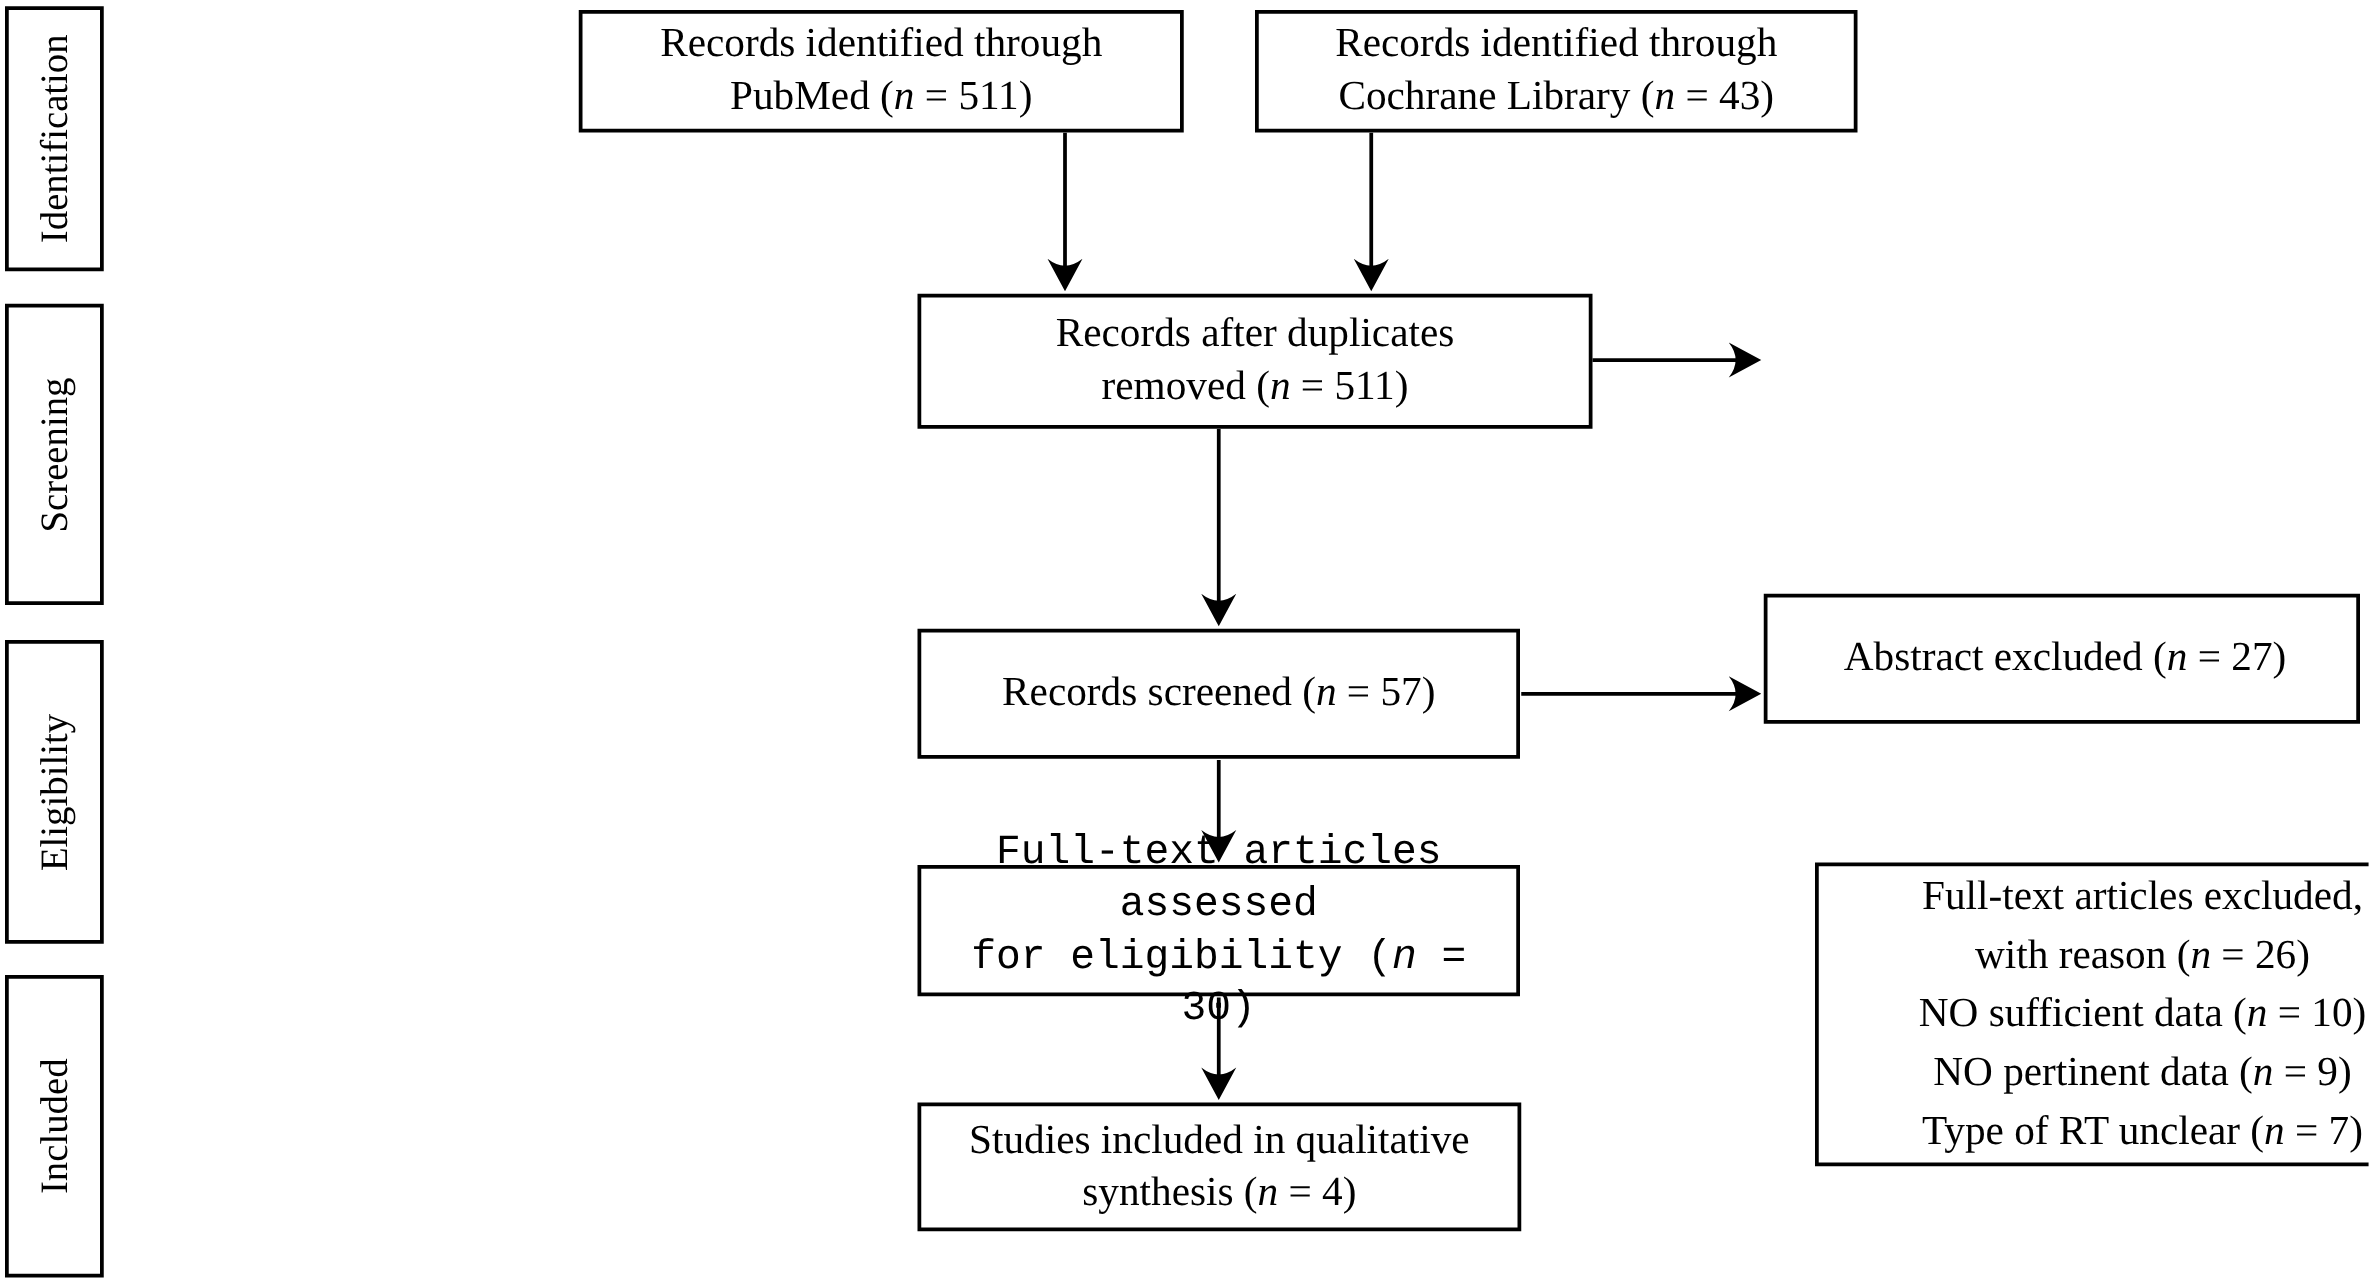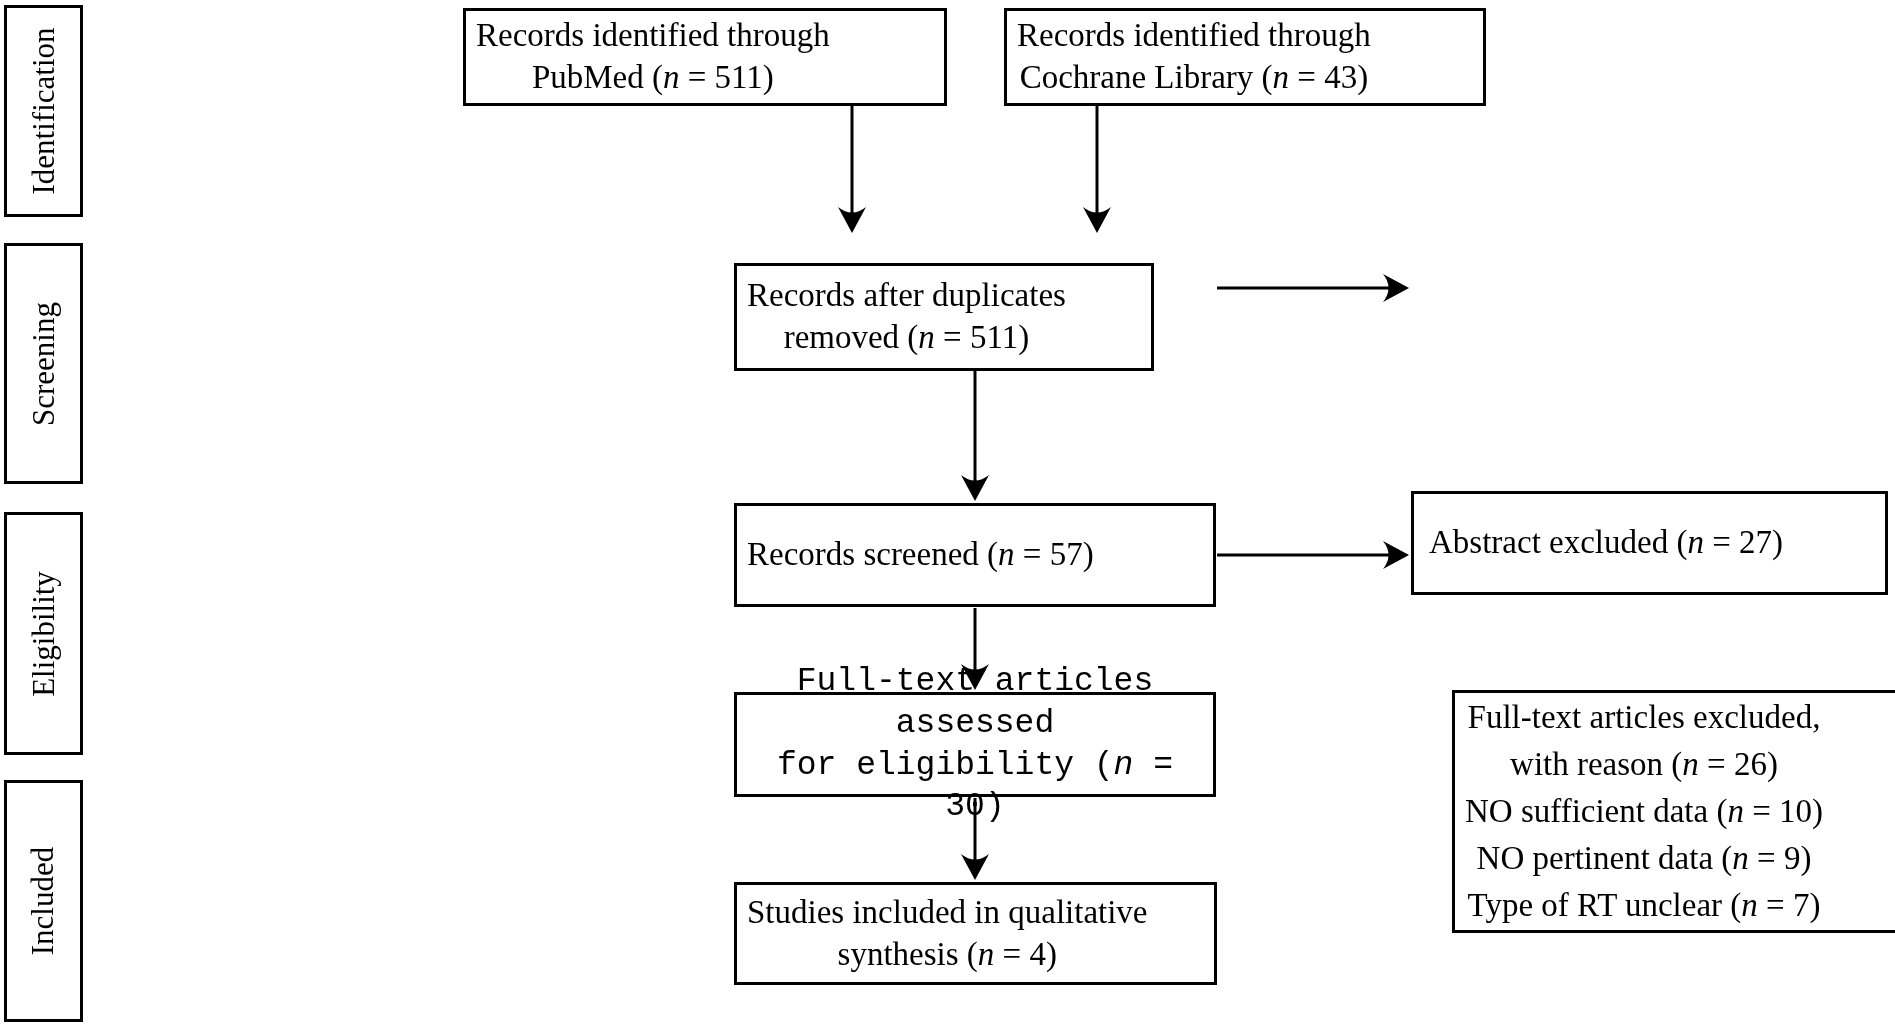--- a/index.html
+++ b/index.html
@@ -11,21 +11,21 @@
     font-family:"Liberation Serif", serif;
     color:var(--fg);
     overflow:hidden;
   }
   .arrows { position:absolute; left:0; top:0; width:1895px; height:1025px; }
   .arrows line  { stroke:var(--fg); stroke-width:3; }
   .arrows path  { fill:var(--fg); stroke:none; }
   .box {
     position:absolute; box-sizing:border-box;
     border:3px solid var(--fg); background:var(--bg);
-    display:flex; align-items:center; 
+    display:flex; align-items:center; justify-content:center;
     text-align:center; font-size:33px; line-height:1.27;
     padding:4px 10px;
   }
   .box i { font-style:italic; }
   .box-tall { line-height:1.42; font-size:33px; }
   .side {
     position:absolute; box-sizing:border-box;
     border:3px solid var(--fg); background:var(--bg);
     display:flex; align-items:center; justify-content:center;
   }
@@ -35,24 +35,24 @@
     font-size:31px;
   }
   
   .side-identification { left:4px;  top:5px;   width:79px; height:212px; }
   .side-screening      { left:4px;  top:243px; width:79px; height:241px; }
   .side-eligibility    { left:4px;  top:512px; width:79px; height:243px; }
   .side-included       { left:4px;  top:780px; width:79px; height:242px; }
   
   .b-pubmed       { left:463px;  top:8px;   width:484px; height:98px;  }
   .b-cochrane     { left:1004px; top:8px;   width:482px; height:98px;  }
-  .b-duplicates   { left:734px;  top:235px; width:420px; height:108px;margin-top:28px; }
+  .b-duplicates   { left:734px;  top:235px; width:540px; height:108px; }
   .b-excl-title   { left:1411px; top:236px; width:477px; height:106px; }
   .b-screened     { left:734px;  top:503px; width:482px; height:104px; }
-  .b-excl-abs     { left:1411px; top:491px; width:477px; height:104px;padding-left:15px; }
+  .b-excl-abs     { left:1411px; top:475px; width:477px; height:104px;padding-left:15px; }
   .b-fulltext     { left:734px;  top:692px; width:482px; height:105px;font-family:Liberation Mono, monospace; }
   .b-excl-full    { left:1452px; top:690px; width:524px; height:243px; }
   .b-included     { left:734px;  top:882px; width:483px; height:103px; }
 </style>
 </head>
 <body>
 
 <div class="canvas">
 
   <svg class="arrows" width="1895" height="1025" viewBox="0 0 1895 1025" xmlns="http://www.w3.org/2000/svg">

